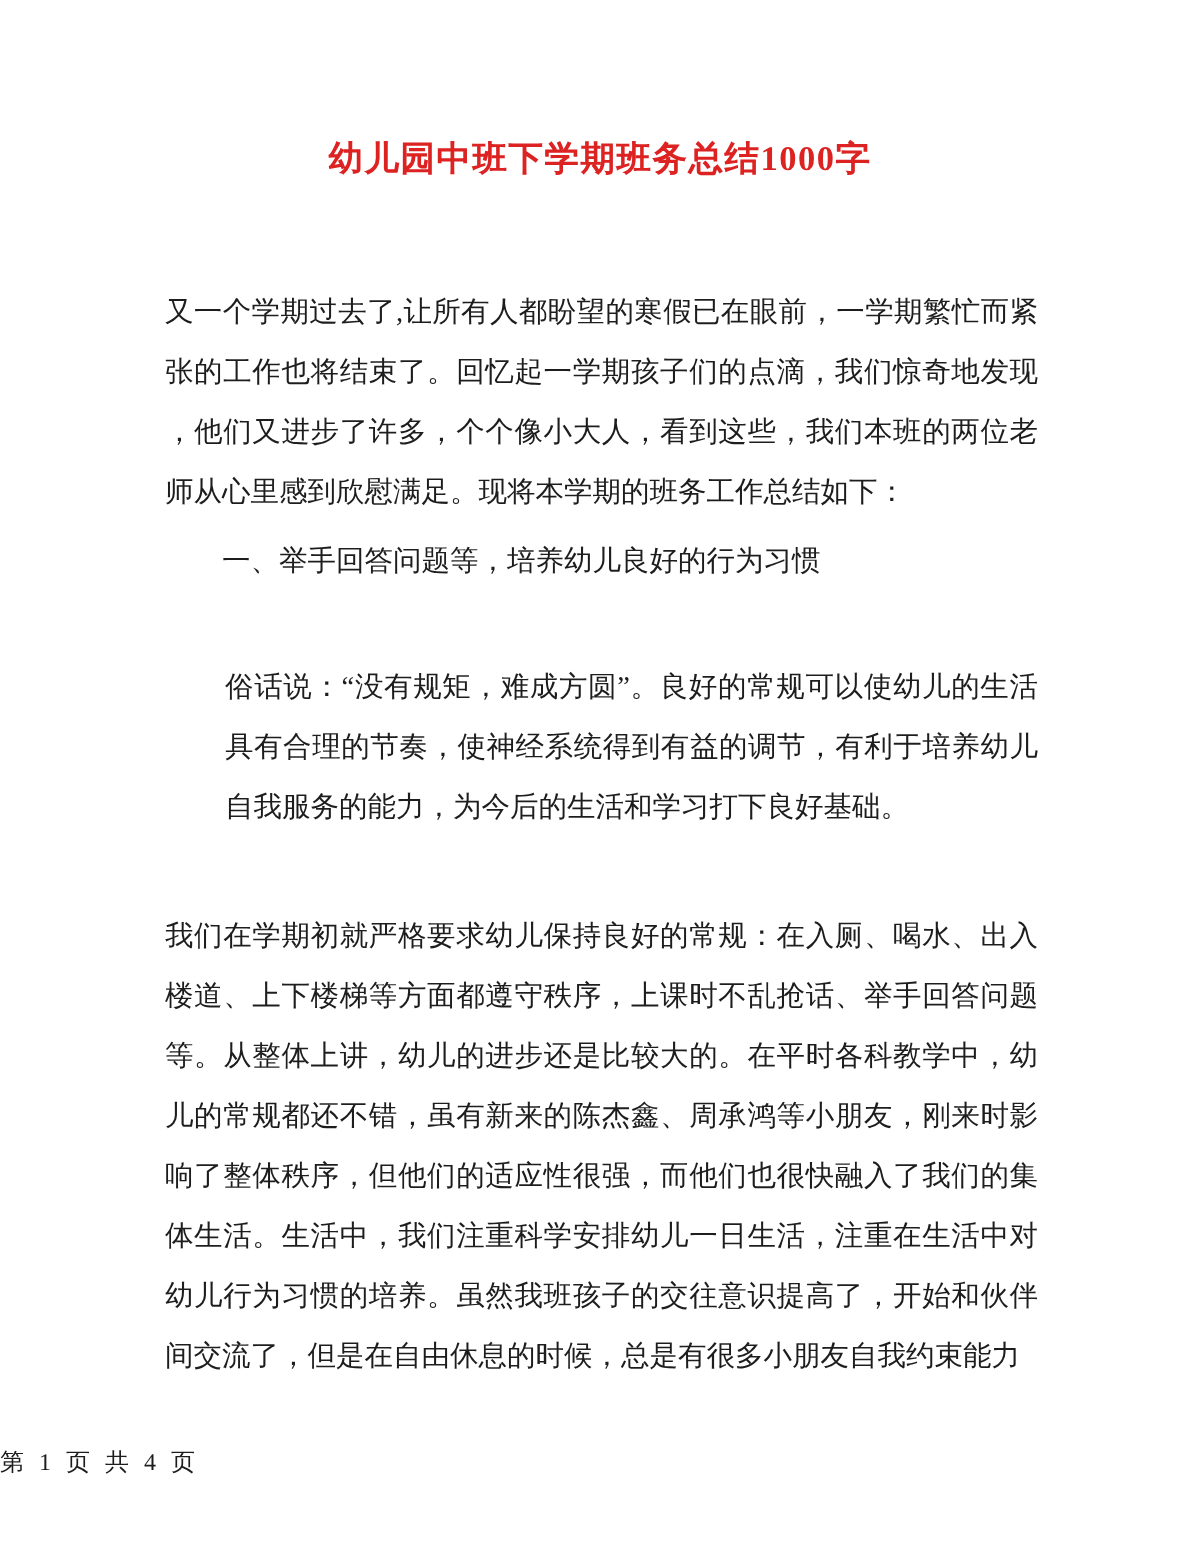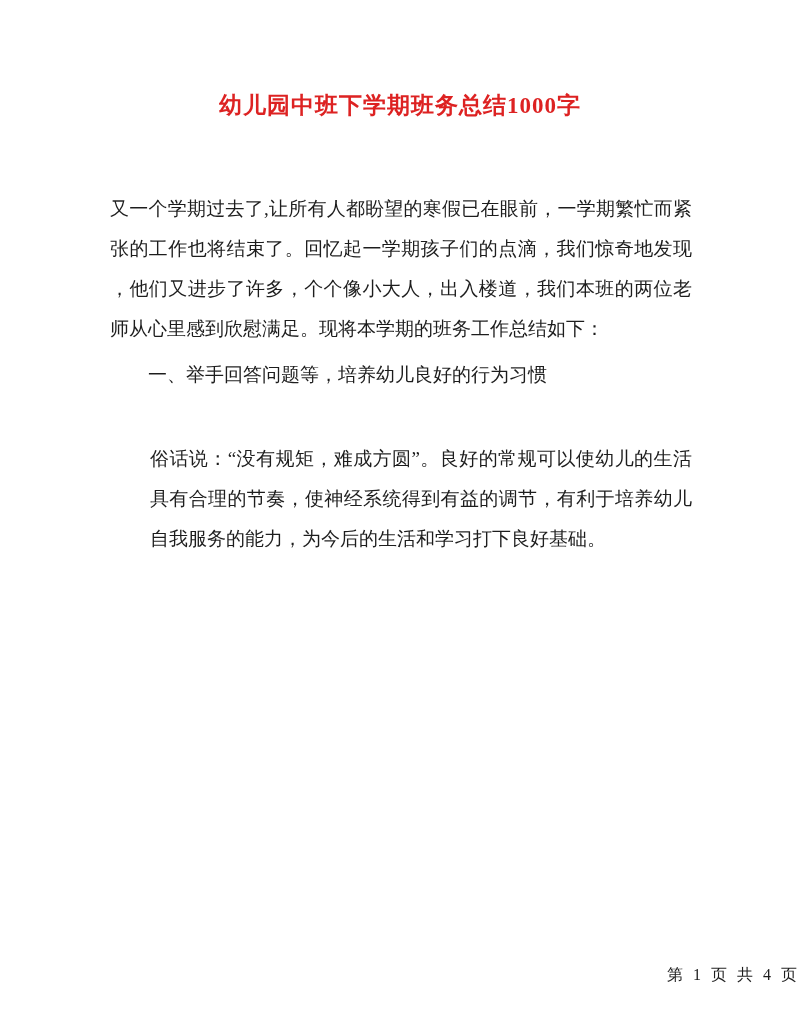--- a/index.html
+++ b/index.html
@@ -37,40 +37,41 @@
     text-justify: inter-ideograph;
     line-break: anywhere;
     word-break: break-all;
   }
   .para-intro   { margin-top: 68px; }
   .para-heading { margin-top: 6px; text-indent: 2em; }
   .para-rules   { margin-top: 44px; margin-left: 40px; }
   .para-routine { margin-top: 46px; }
   .doc-footer {
     position: absolute;
-    left: 12px;
+    left: 0;
     right: 0;
     bottom: 50px;
-    text-align: right;
+    text-align: left;
     font-size: 16px;
     letter-spacing: 3px;
     color: #1d1d1d;
   }
 </style>
 </head>
 <body>
 
 <div class="page" style="background: rgb(255, 255, 255);">
 
   <h1 class="doc-title" style="color: rgb(221, 34, 34);">幼儿园中班下学期班务总结1000字</h1>
 
   <div class="doc-body">
-    <p class="para para-intro" style="color: rgb(29, 29, 29);">又一个学期过去了,让所有人都盼望的寒假已在眼前，一学期繁忙而紧张的工作也将结束了。回忆起一学期孩子们的点滴，我们惊奇地发现，他们又进步了许多，个个像小大人，出入楼道，我们本班的两位老师从心里感到欣慰满足。现将本学期的班务工作总结如下：</p>
+    <p class="para para-intro" style="color: rgb(29, 29, 29);">又一个学期过去了,让所有人都盼望的寒假已在眼前，一学期繁忙而紧张的工作也将结束了。回忆起一学期孩子们的点滴，我们惊奇地发现，他们又进步了许多，个个像小大人，看到这些，我们本班的两位老师从心里感到欣慰满足。现将本学期的班务工作总结如下：</p>
 
     <p class="para para-heading" style="color: rgb(29, 29, 29);">一、举手回答问题等，培养幼儿良好的行为习惯</p>
 
     <p class="para para-rules" style="color: rgb(29, 29, 29);">俗话说：“没有规矩，难成方圆”。良好的常规可以使幼儿的生活具有合理的节奏，使神经系统得到有益的调节，有利于培养幼儿自我服务的能力，为今后的生活和学习打下良好基础。</p>
 
+    <p class="para para-routine" style="color: rgb(29, 29, 29);">我们在学期初就严格要求幼儿保持良好的常规：在入厕、喝水、出入楼道、上下楼梯等方面都遵守秩序，上课时不乱抢话、举手回答问题等。从整体上讲，幼儿的进步还是比较大的。在平时各科教学中，幼儿的常规都还不错，虽有新来的陈杰鑫、周承鸿等小朋友，刚来时影响了整体秩序，但他们的适应性很强，而他们也很快融入了我们的集体生活。生活中，我们注重科学安排幼儿一日生活，注重在生活中对幼儿行为习惯的培养。虽然我班孩子的交往意识提高了，开始和伙伴间交流了，但是在自由休息的时候，总是有很多小朋友自我约束能力</p>
   </div>
 
   <div class="doc-footer" style="color: rgb(29, 29, 29);">第 1 页 共 4 页</div>
 
 </div>
 
 </body></html>

